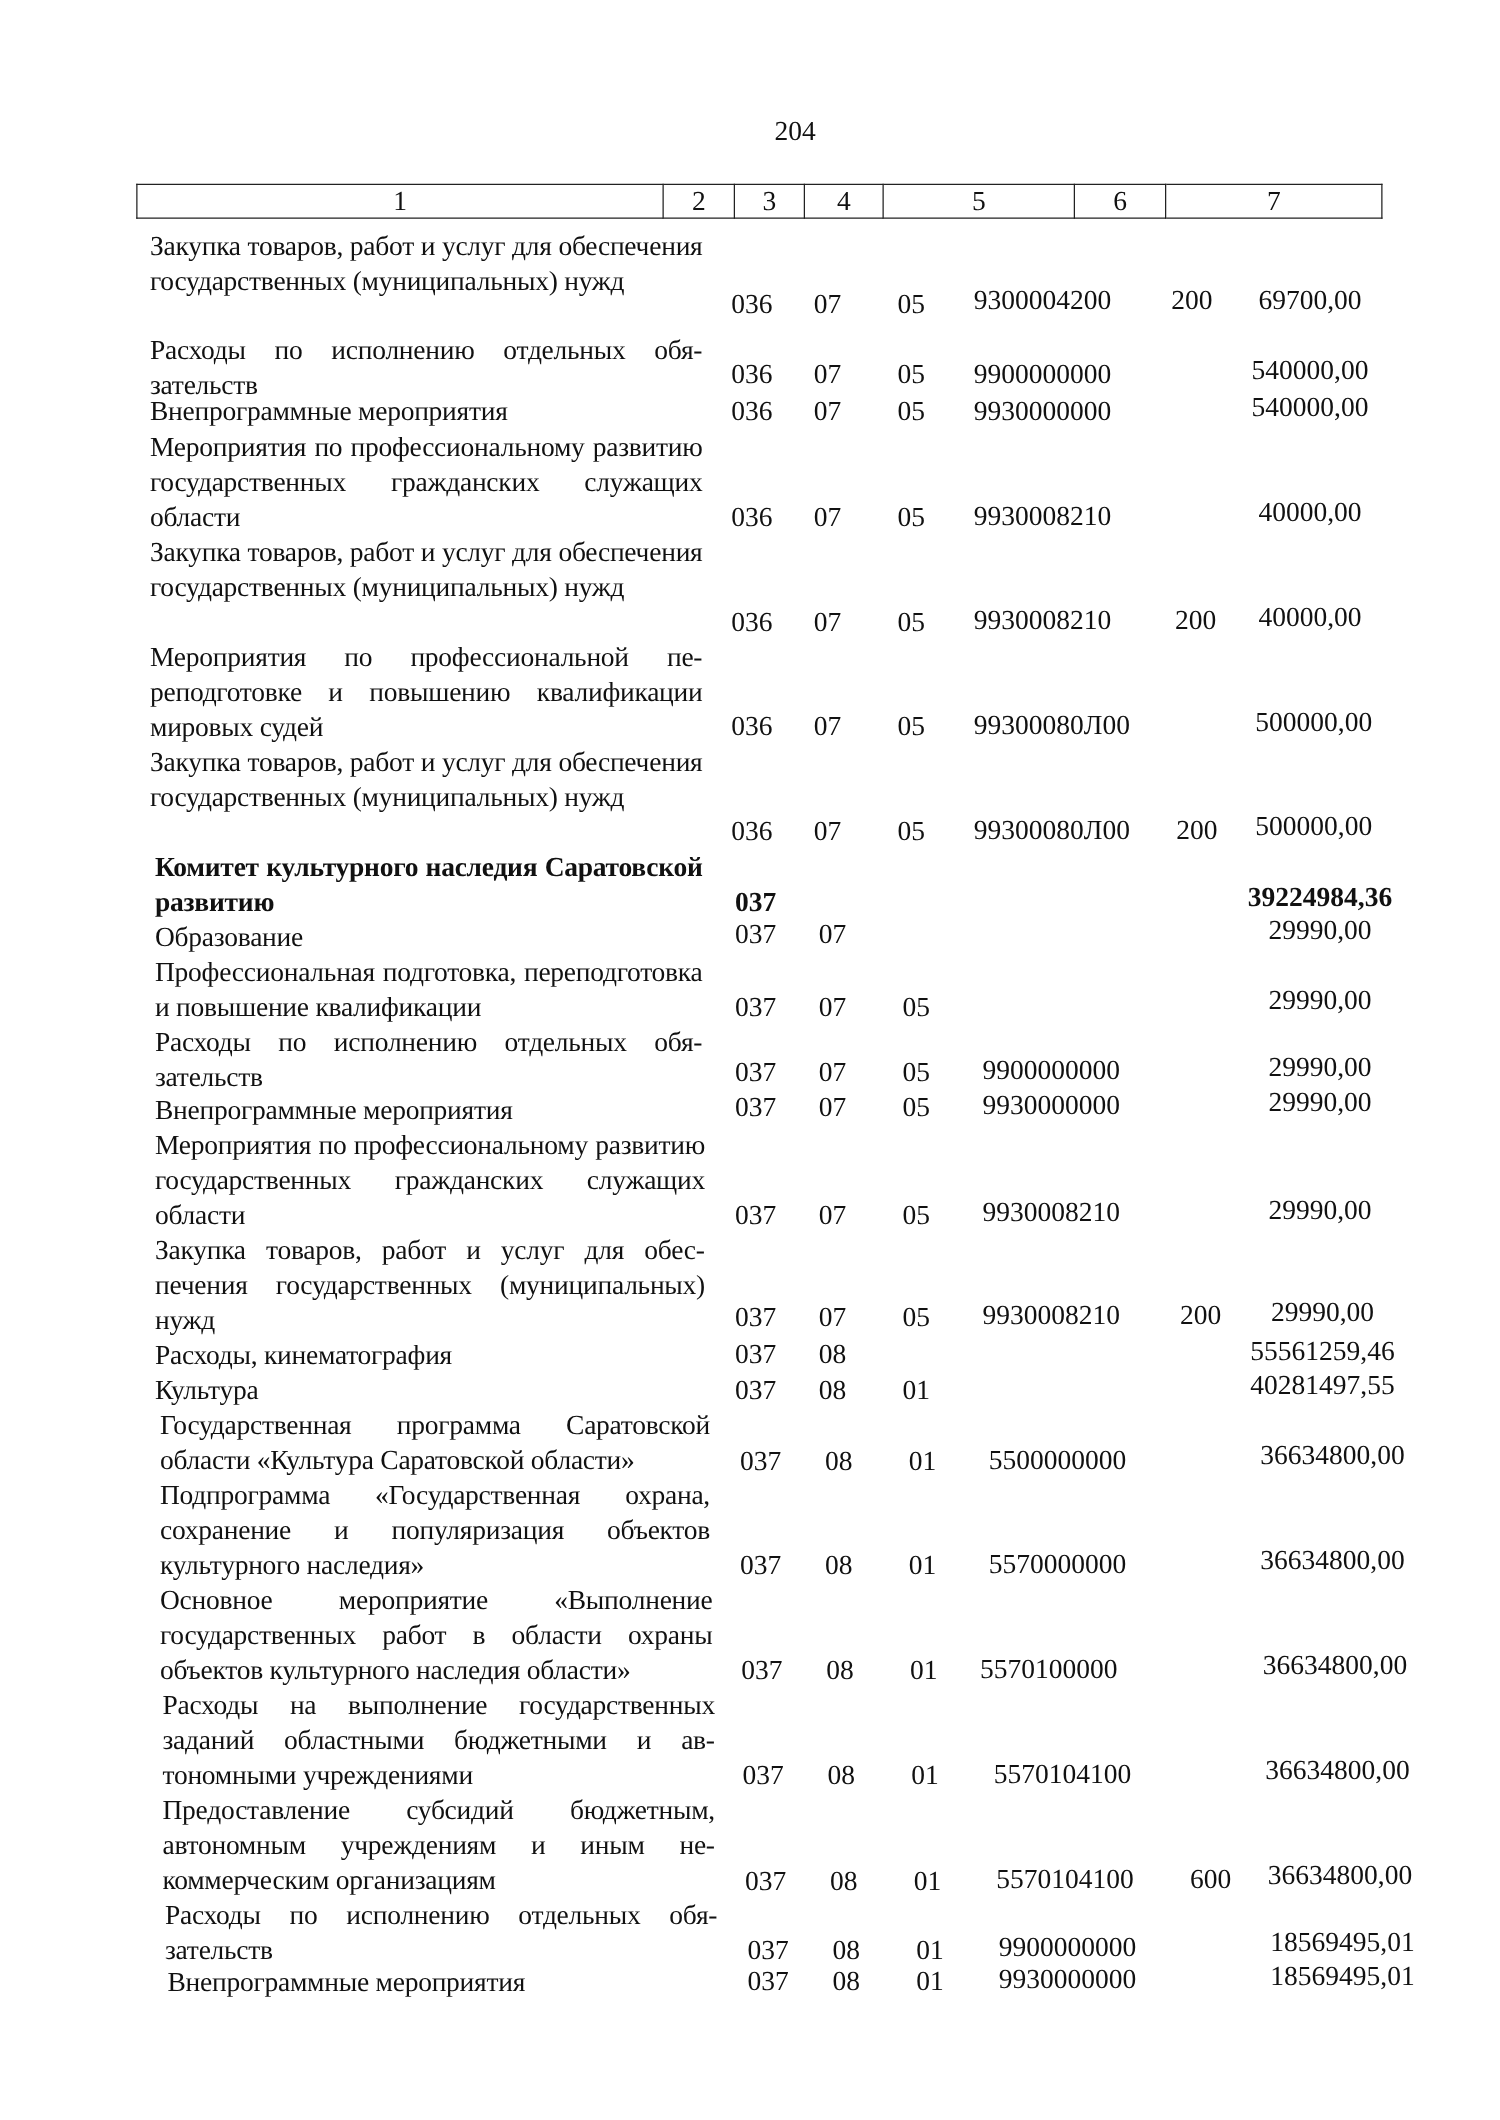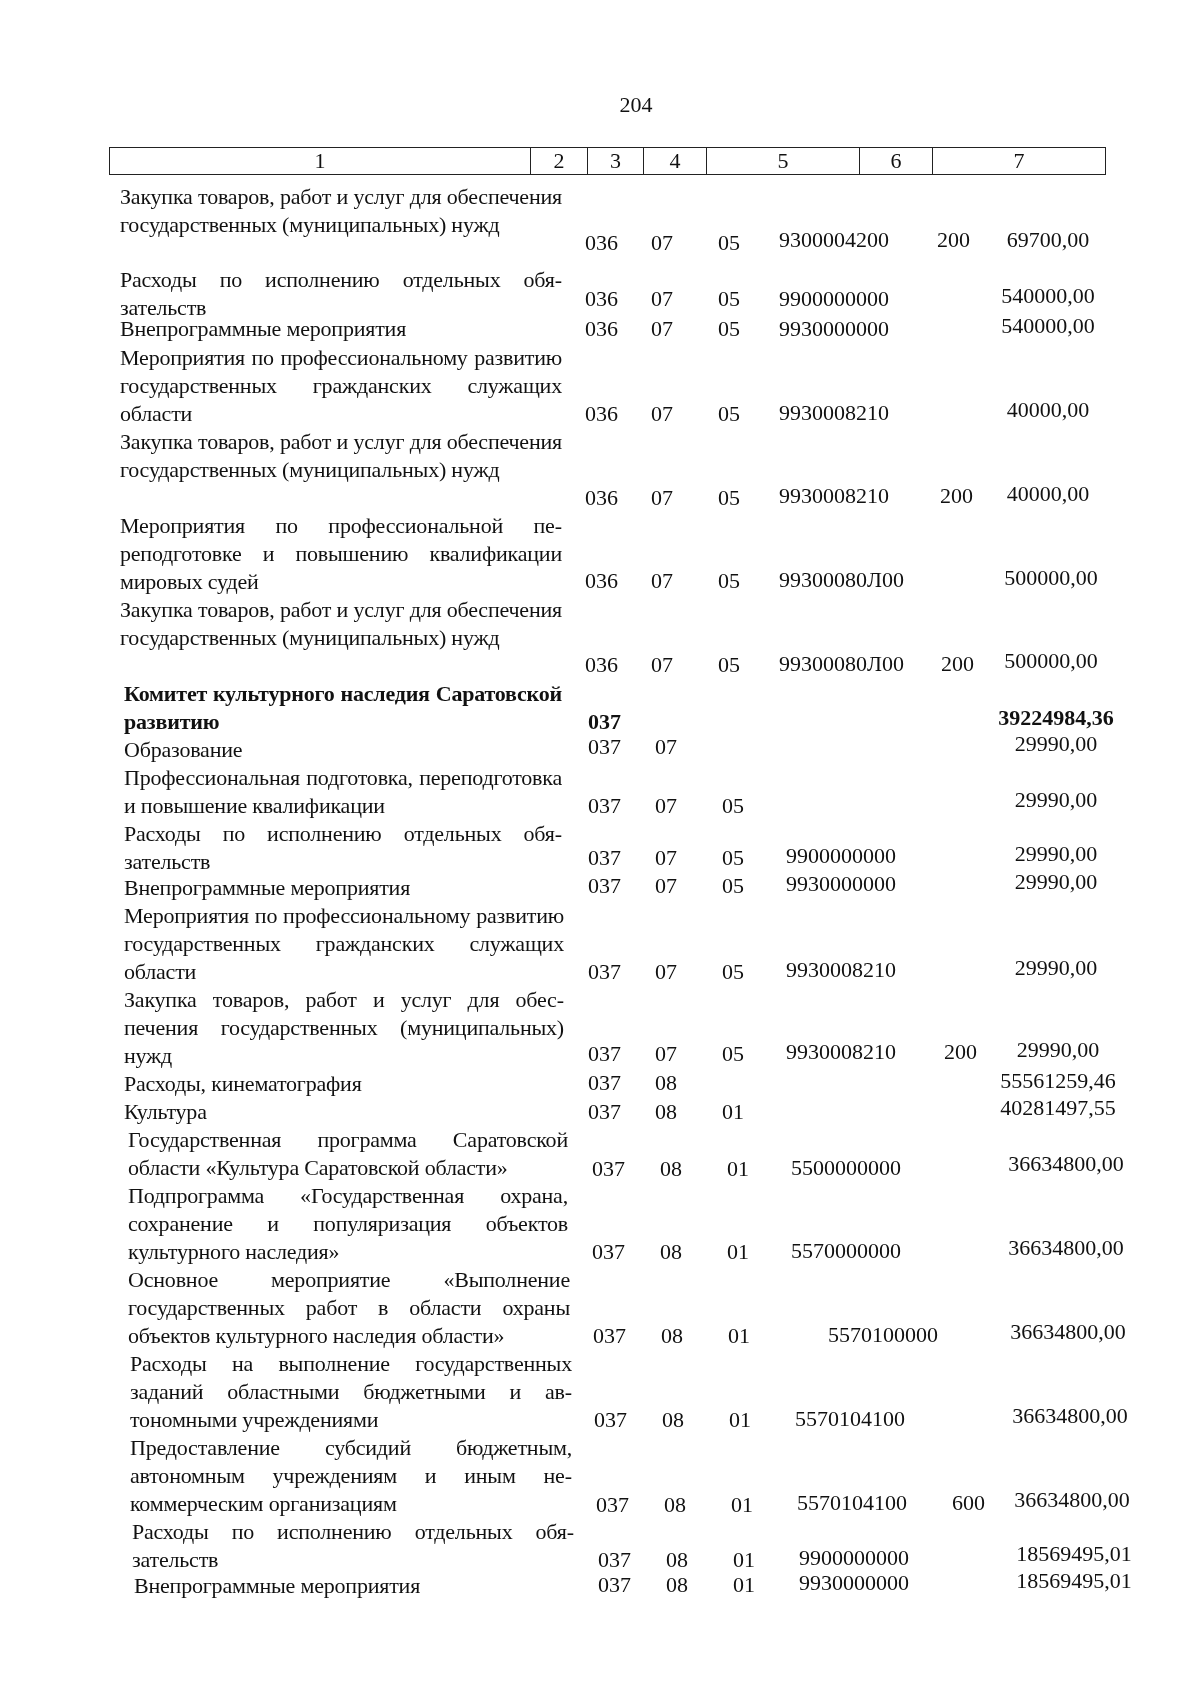--- a/index.html
+++ b/index.html
@@ -253,21 +253,21 @@
     <div class="c" style="top:56px;left:727px">01</div>
     <div class="c" style="top:55px;left:791px">5570000000</div>
     <div class="amt" style="top:52px;left:966px">36634800,00</div>
   </div>
 
   <div class="row" style="top:1266px">
     <div class="desc" style="left:128px;width:442px">Основное мероприятие «Выполнение государственных работ в области охраны объектов культурного наследия области»</div>
     <div class="c" style="top:56px;left:593px">037</div>
     <div class="c" style="top:56px;left:661px">08</div>
     <div class="c" style="top:56px;left:728px">01</div>
-    <div class="c" style="top:55px;left:828px">5570100000</div>
+    <div class="c" style="top:55px;left:784px">5570100000</div>
     <div class="amt" style="top:52px;left:968px">36634800,00</div>
   </div>
 
   <div class="row" style="top:1350px">
     <div class="desc" style="left:130px;width:442px">Расходы на выполнение государственных заданий областными бюджетными и ав­тономными учреждениями</div>
     <div class="c" style="top:56px;left:594px">037</div>
     <div class="c" style="top:56px;left:662px">08</div>
     <div class="c" style="top:56px;left:729px">01</div>
     <div class="c" style="top:55px;left:795px">5570104100</div>
     <div class="amt" style="top:52px;left:970px">36634800,00</div>

